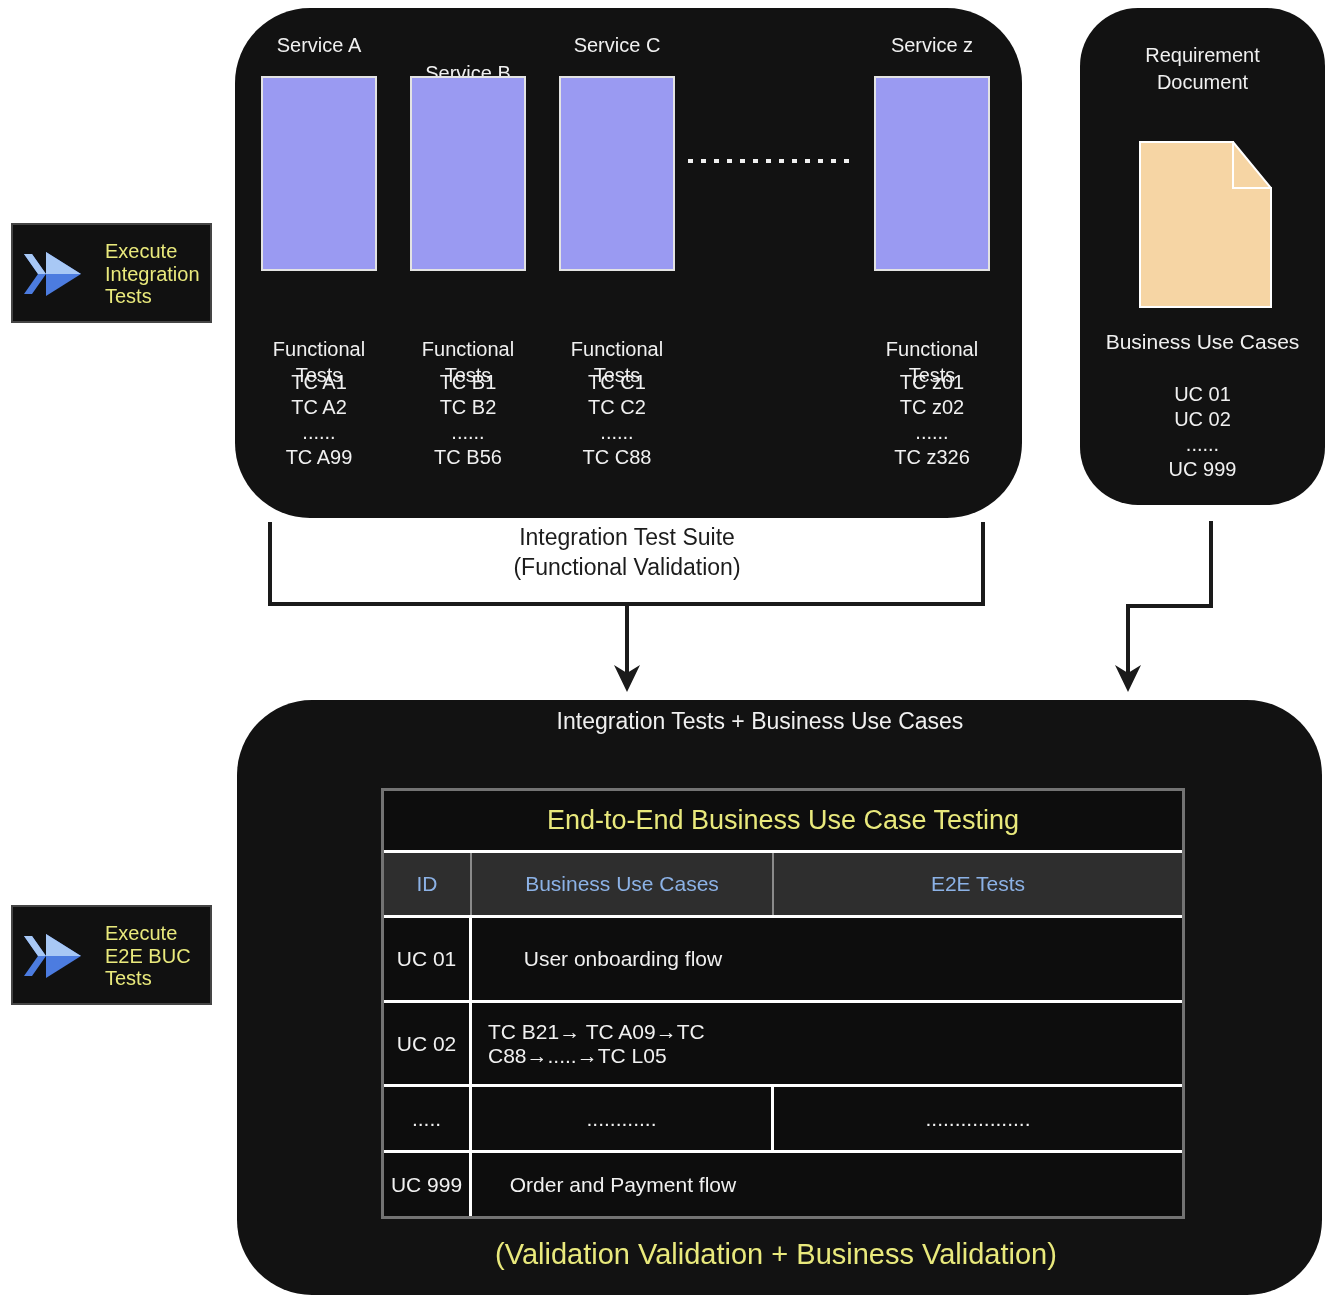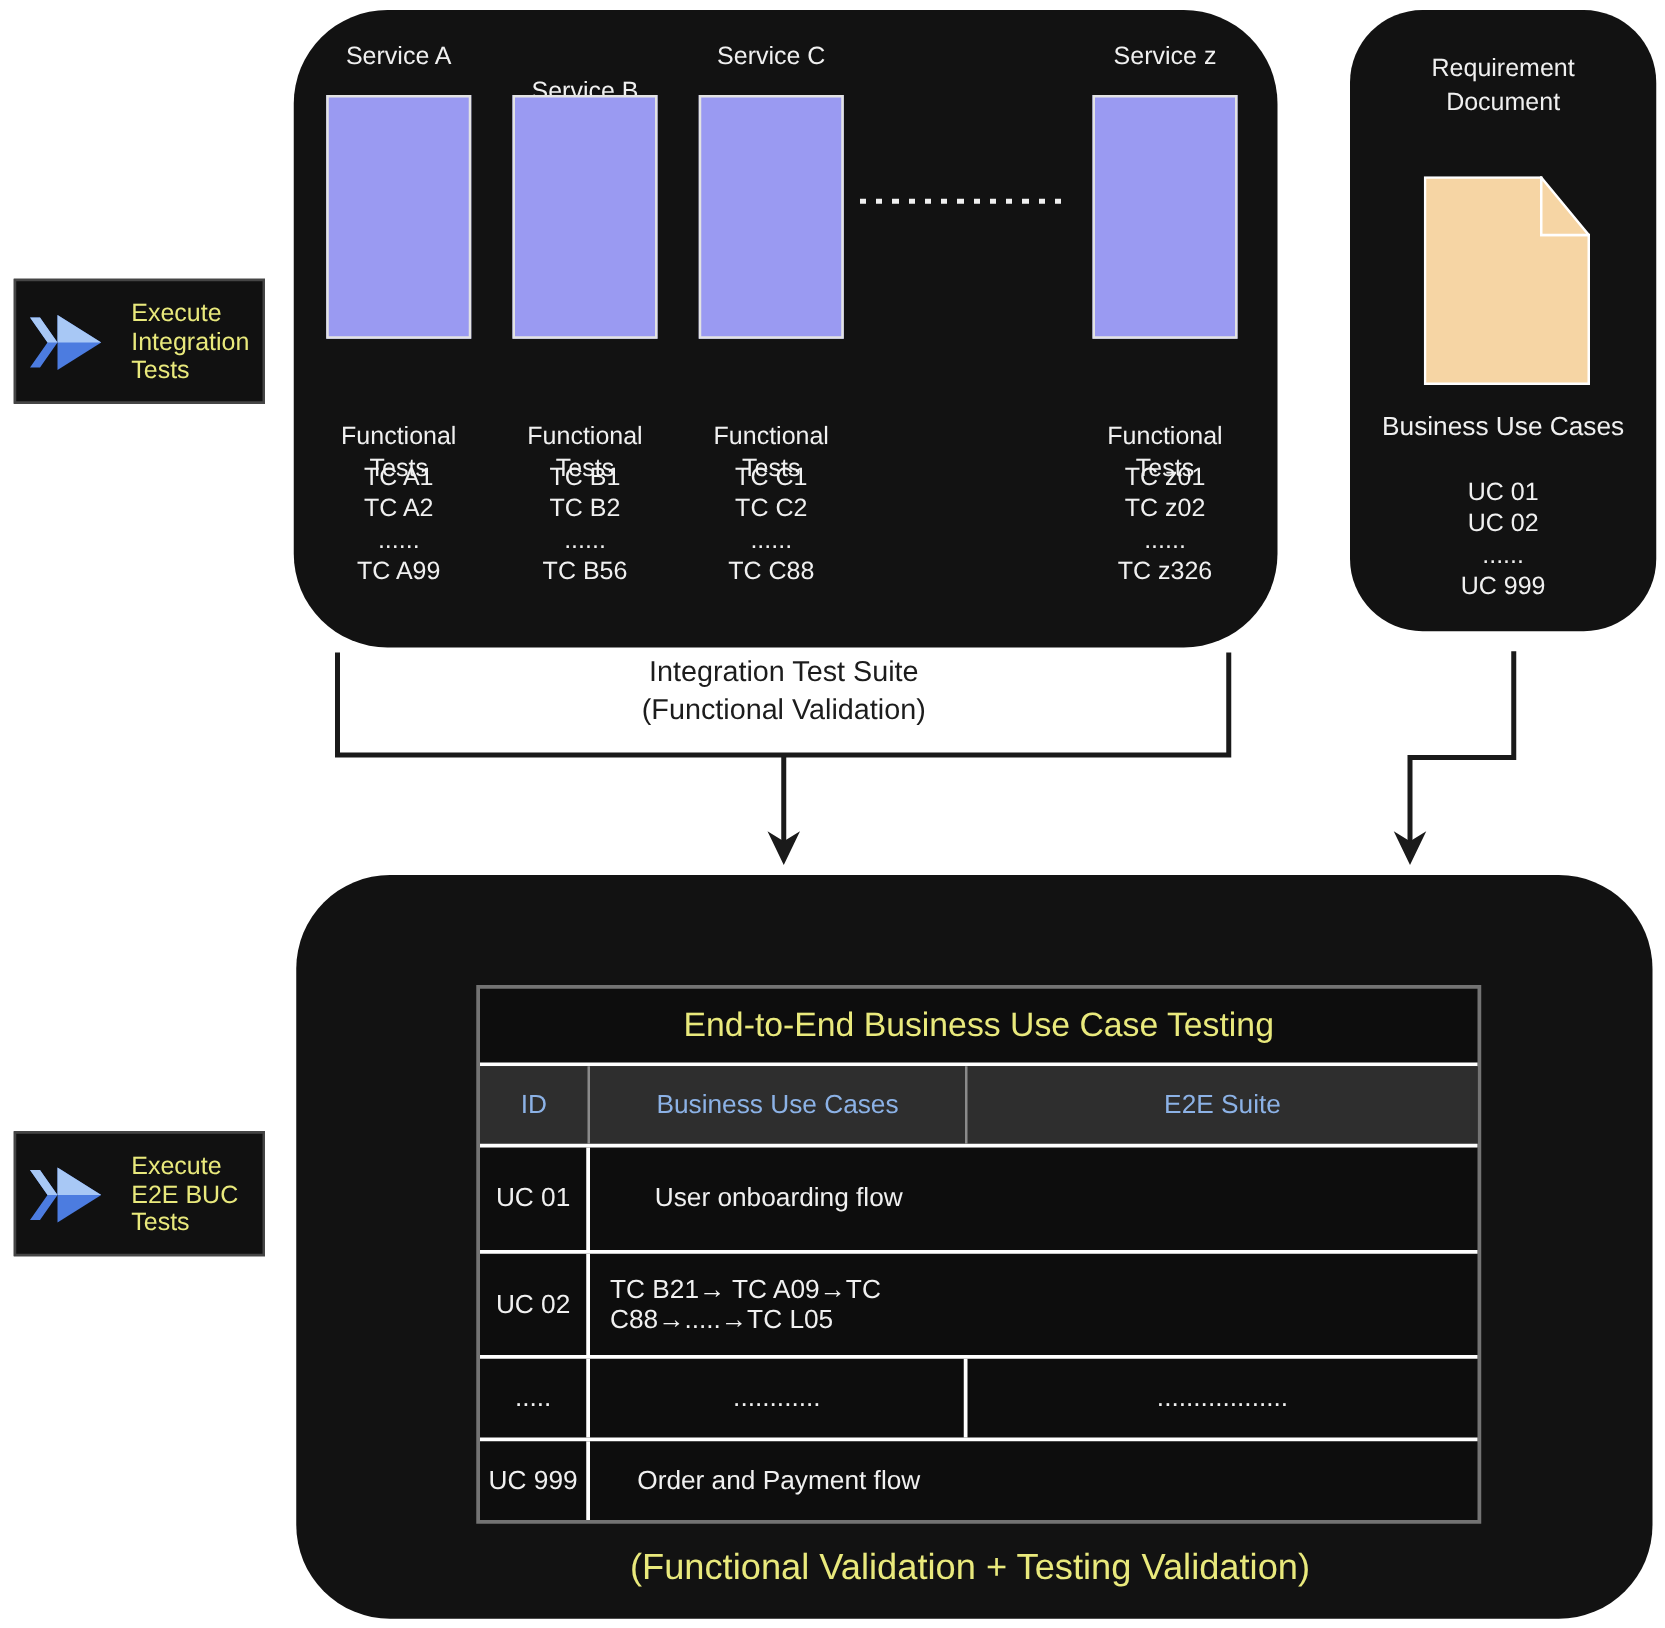--- a/index.html
+++ b/index.html
@@ -171,42 +171,43 @@
     <polygon points="1128,692 1115,665 1128,673 1141,665" fill="var(--connector_dark)"></polygon>
 
     <line x1="760" y1="746" x2="760" y2="782" stroke="#e8e8e8" stroke-width="2"></line>
     <polygon points="760,793 752,777 760,782 768,777" fill="#e8e8e8"></polygon>
   </svg>
 
   <div class="abs conn-label">Integration Test Suite
 (Functional Validation)</div>
 
   <div class="abs blackbox e2e-box"></div>
+  <div class="abs e2e-heading">Integration Tests + Business Use Cases</div>
 
   <div class="abs t-table">
     <div class="t-title">End-to-End Business Use Case Testing</div>
     <div class="t-row thead">
       <div class="t-cell">ID</div>
       <div class="t-cell">Business Use Cases</div>
-      <div class="t-cell">E2E Suite</div>
+      <div class="t-cell">E2E Tests</div>
     </div>
     <div class="t-row h-lg">
       <div class="t-cell">UC 01</div>
       <div class="t-cell">User onboarding flow</div>
     </div>
     <div class="t-row h-md">
       <div class="t-cell">UC 02</div>
       <div class="t-cell left">TC B21→ TC A09→TC C88→.....→TC L05</div>
     </div>
     <div class="t-row h-sm">
       <div class="t-cell">.....</div>
       <div class="t-cell">............</div>
       <div class="t-cell">..................</div>
     </div>
     <div class="t-row h-sm">
       <div class="t-cell">UC 999</div>
       <div class="t-cell">Order and Payment flow</div>
     </div>
   </div>
 
-  <div class="abs e2e-caption">(Functional Validation + Testing Validation)</div>
+  <div class="abs e2e-caption">(Validation Validation + Business Validation)</div>
 
 </div>
 
 </body></html>

